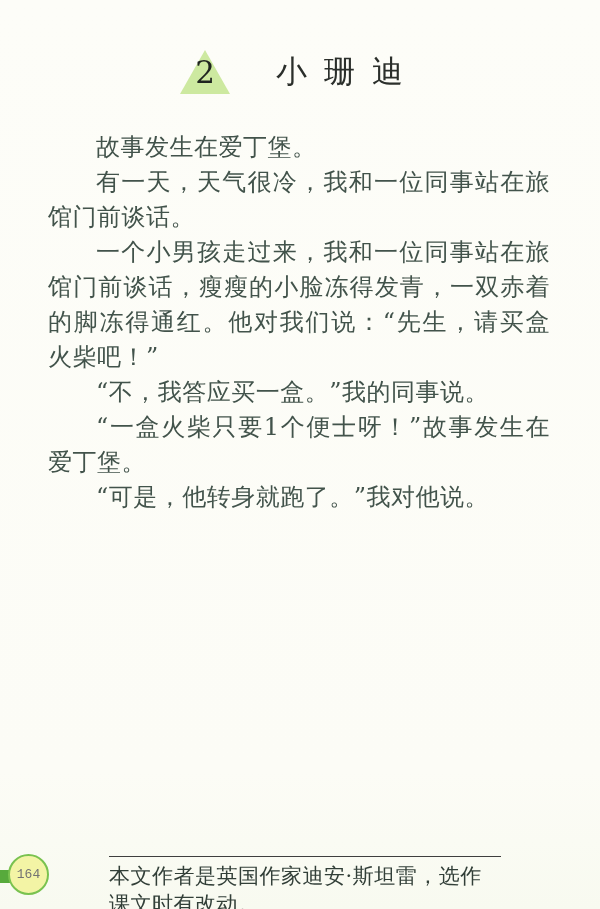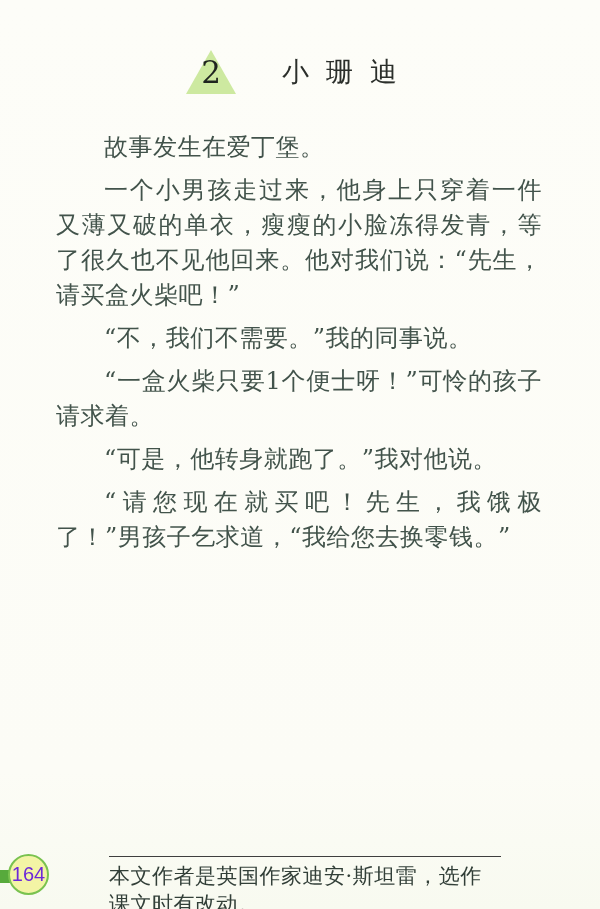--- a/index.html
+++ b/index.html
@@ -27,32 +27,32 @@
     border-right:25px solid transparent;
     border-bottom:44px solid #cde9a0;
   }
   .lesson-num {
     position:absolute; left:50%; top:7px;
     transform:translateX(-50%);
     font-size:31px; line-height:1;
     color:#1f241f;
   }
   .lesson-title {
-    font-size:27px;
+    font-size:31px;
     letter-spacing:17px;
     color:#2b2f2b;
     white-space:nowrap;
   }
 
   
   .story {
     margin:26px 50px 0 48px;
   }
   .para {
-    margin:8px;
+    margin:0;
     font-size:24px;
     line-height:35px;
     letter-spacing:0.5px;
     text-indent:2em;
     text-align:justify;
     color:#42534b;
   }
 
   
   .footer {
@@ -78,45 +78,45 @@
     background:#57aa3c;
   }
   .page-badge {
     position:absolute;
     left:8px; top:6px;
     width:37px; height:37px;
     border-radius:50%;
     background:#f3f4a5;
     border:2.5px solid #79c24f;
     display:flex; align-items:center; justify-content:center;
-    font-family:Liberation Sans, sans-serif;
-    font-size:20px; font-weight:500;
-    color:#6d28d9;
+    font-family:Liberation Mono, monospace;
+    font-size:13px; font-weight:500;
+    color:#737373;
   }
 </style>
 </head>
 <body>
 
 <div class="page">
 
   <div class="header">
     <div class="tri-wrap">
       <div class="triangle"></div>
       <span class="lesson-num">2</span>
     </div>
     <div class="lesson-title">小珊迪</div>
   </div>
 
   <div class="story">
     <p class="para">故事发生在爱丁堡。</p>
-    <p class="para">一个小男孩走过来，他身上只穿着一件又薄又破的单衣，瘦瘦的小脸冻得发青，等了很久也不见他回来。他对我们说：“先生，请买盒火柴吧！”</p>
-    <p class="para">“不，我们不需要。”我的同事说。</p>
-    <p class="para">“一盒火柴只要1个便士呀！”可怜的孩子请求着。</p>
+    <p class="para">有一天，天气很冷，我和一位同事站在旅馆门前谈话。</p>
+    <p class="para">一个小男孩走过来，我和一位同事站在旅馆门前谈话，瘦瘦的小脸冻得发青，一双赤着的脚冻得通红。他对我们说：“先生，请买盒火柴吧！”</p>
+    <p class="para">“不，我答应买一盒。”我的同事说。</p>
+    <p class="para">“一盒火柴只要1个便士呀！”故事发生在爱丁堡。</p>
     <p class="para">“可是，他转身就跑了。”我对他说。</p>
-    <p class="para">“请您现在就买吧！先生，我饿极了！”男孩子乞求道，“我给您去换零钱。”</p>
   </div>
 
   <div class="footer">
     <div class="badge-tab"></div>
     <div class="page-badge">
       <span>164</span>
     </div>
     <div class="footnote">本文作者是英国作家迪安·斯坦雷，选作课文时有改动。</div>
   </div>
 

